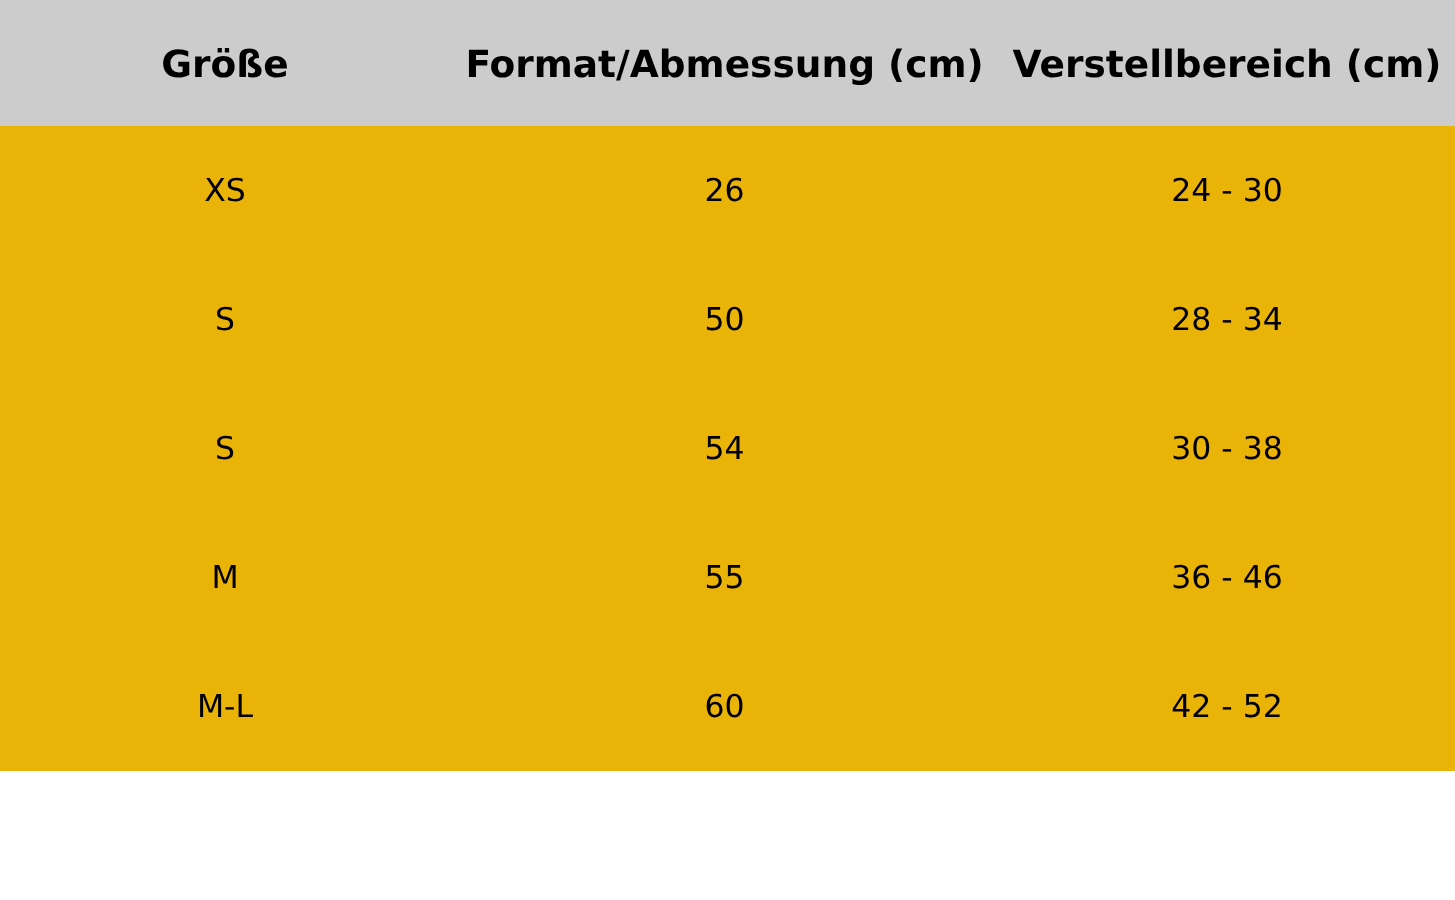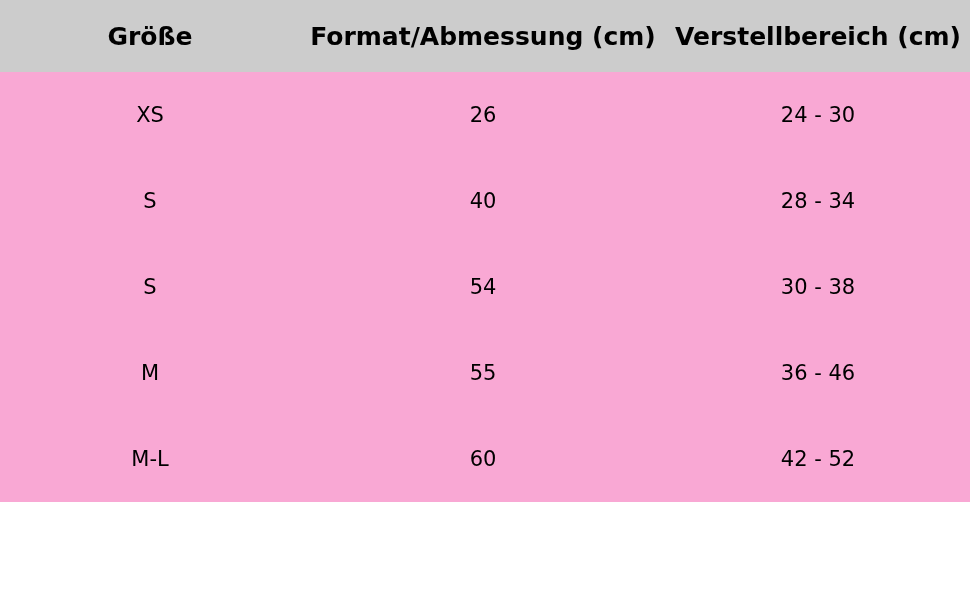--- a/index.html
+++ b/index.html
@@ -16,33 +16,33 @@
   }
   table.size-table {
     width: 970px;
     border-collapse: collapse;
     table-layout: fixed;
   }
   table.size-table thead th {
     background: #cccccc;
     font-weight: bold;
     font-size: 25px;
-    height: 72px;
+    height: 84px;
     padding: 0;
     text-align: center;
     vertical-align: middle;
     white-space: nowrap;
   }
   table.size-table tbody td {
     font-size: 21px;
     height: 86px;
     padding: 0;
     text-align: center;
     vertical-align: middle;
-    background: #f9a8d4;
+    background: #eab308;
     white-space: nowrap;
   }
   col.c1 { width: 300px; }
   col.c2 { width: 366px; }
   col.c3 { width: 304px; }
 </style>
 </head>
 <body>
 
 <table class="size-table">
@@ -59,21 +59,21 @@
     </tr>
   </thead>
   <tbody>
     <tr>
       <td>XS</td>
       <td>26</td>
       <td>24 - 30</td>
     </tr>
     <tr>
       <td>S</td>
-      <td>40</td>
+      <td>50</td>
       <td>28 - 34</td>
     </tr>
     <tr>
       <td>S</td>
       <td>54</td>
       <td>30 - 38</td>
     </tr>
     <tr>
       <td>M</td>
       <td>55</td>

